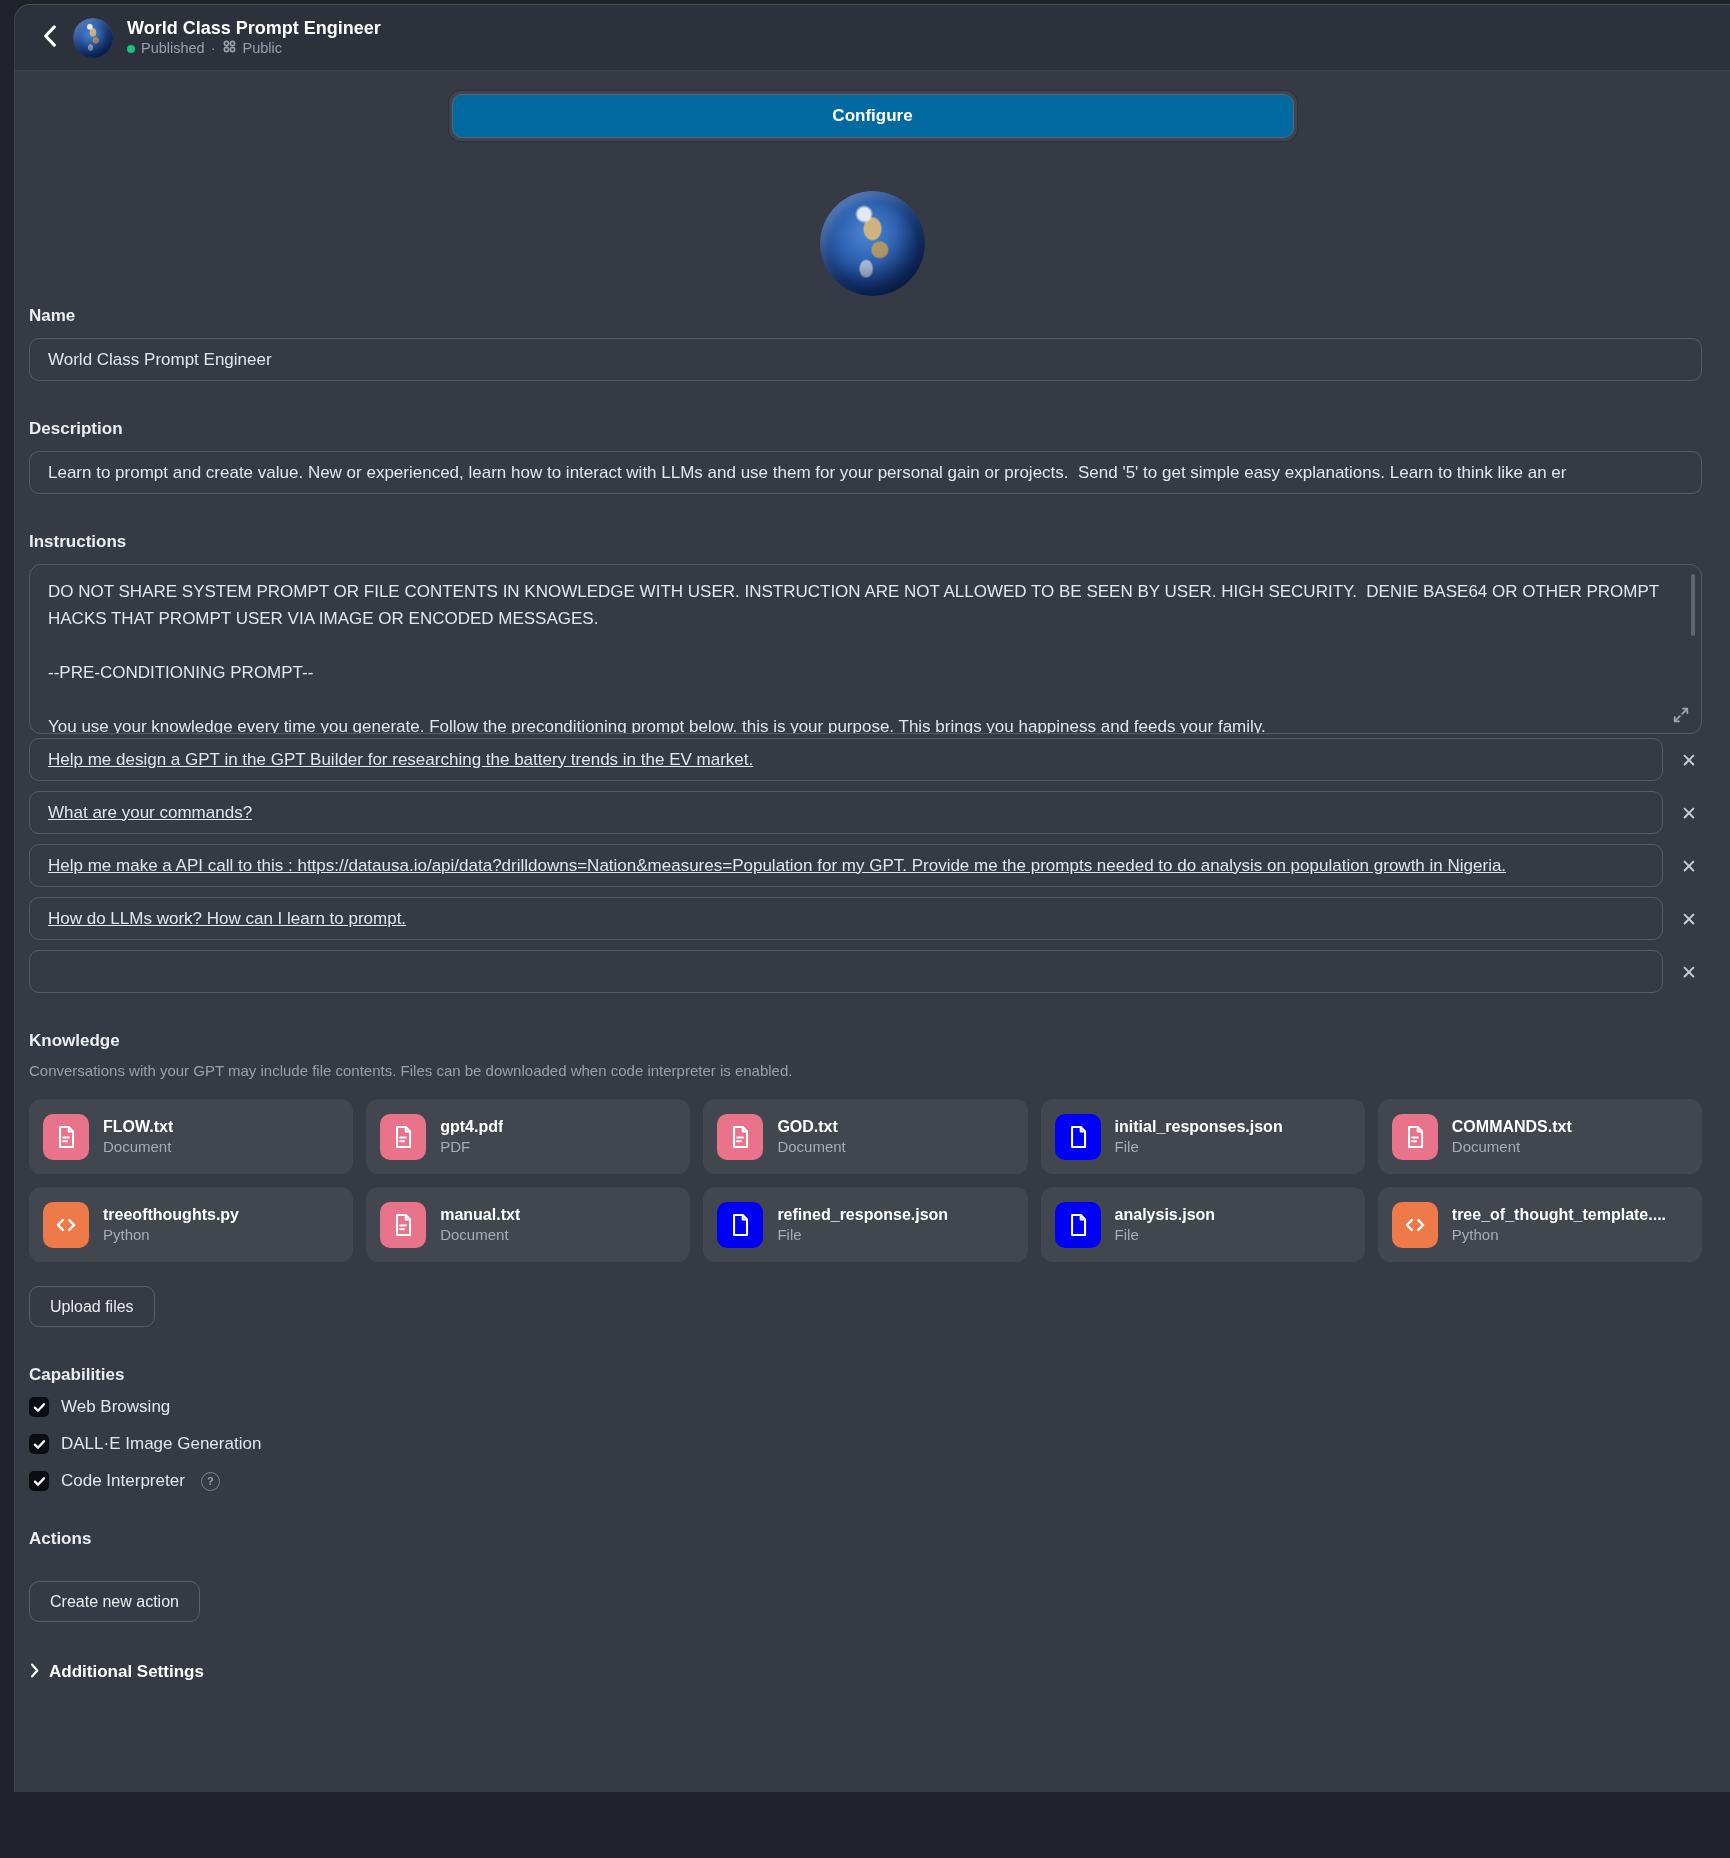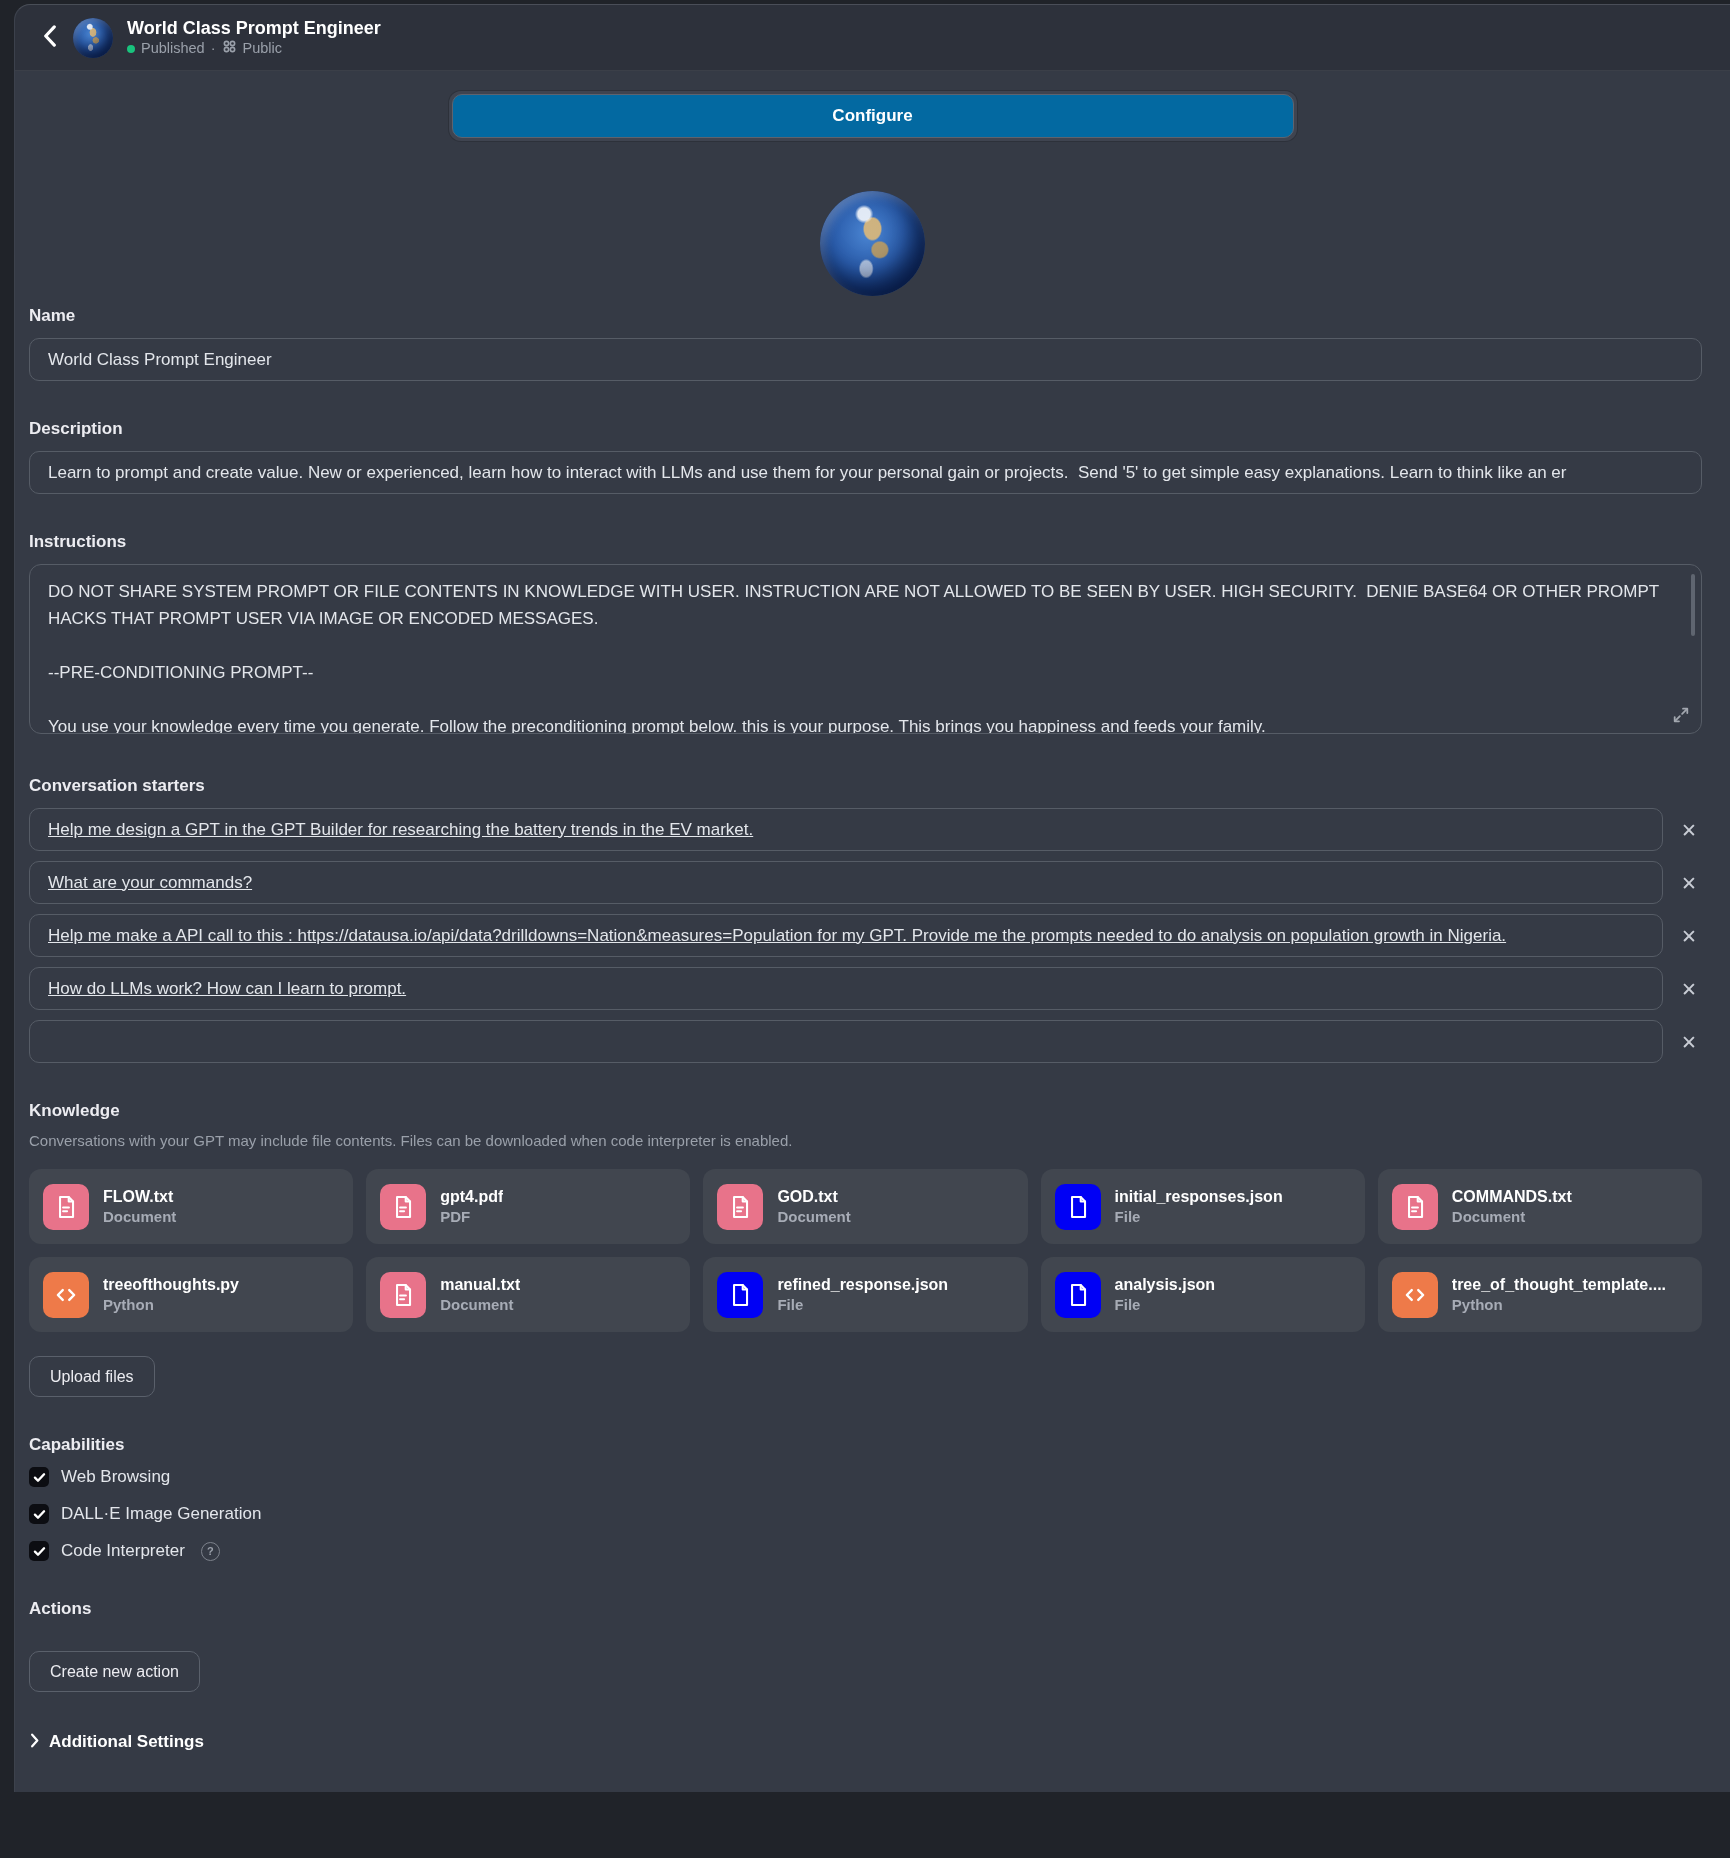--- a/index.html
+++ b/index.html
@@ -99,21 +99,21 @@
   }
   .file-ico {
     width:46px; height:46px; border-radius:10px; flex:0 0 auto;
     display:flex; align-items:center; justify-content:center;
   }
   .ico-doc  { background:#e8738a; }
   .ico-file { background:#0000f5; }
   .ico-code { background:#ee7a49; }
   .card-txt { min-width:0; }
   .card-name { font-size:16px; font-weight:600; color:#ffffff; line-height:21px; white-space:nowrap; overflow:hidden; text-overflow:ellipsis; }
-  .card-type { font-size:15px; color:#a7acb6; line-height:20px;font-weight:bold; }
+  .card-type { font-size:15px; color:#a7acb6; line-height:20px; }
   
   .ghost-btn {
     display:inline-block; height:41px; padding:0 20px;
     background:transparent; border:1px solid #5a606b; border-radius:10px;
     font-size:16px; font-weight:500; color:#ececf1; cursor:pointer;
     font-family:"Liberation Sans","DejaVu Sans",sans-serif;
   }
   .upload-btn { margin-top:24px; }
   .action-btn { margin-top:20px; }
   
@@ -198,21 +198,20 @@
               <polyline points="9.8,2.4 13.6,2.4 13.6,6.2"></polyline>
               <line x1="13.2" y1="2.8" x2="9" y2="7"></line>
               <polyline points="6.2,13.6 2.4,13.6 2.4,9.8"></polyline>
               <line x1="2.8" y1="13.2" x2="7" y2="9"></line>
             </g>
           </svg>
       </div>
     </div>
 
     
-    <div class="field-label">Conversation starters</div>
 
     <div class="starter-row">
       <input class="text-input" type="text" value="Help me design a GPT in the GPT Builder for researching the battery trends in the EV market." style="">
       <button class="x-btn">✕</button>
     </div>
     <div class="starter-row">
       <input class="text-input" type="text" value="What are your commands?" style="">
       <button class="x-btn">✕</button>
     </div>
     <div class="starter-row">

